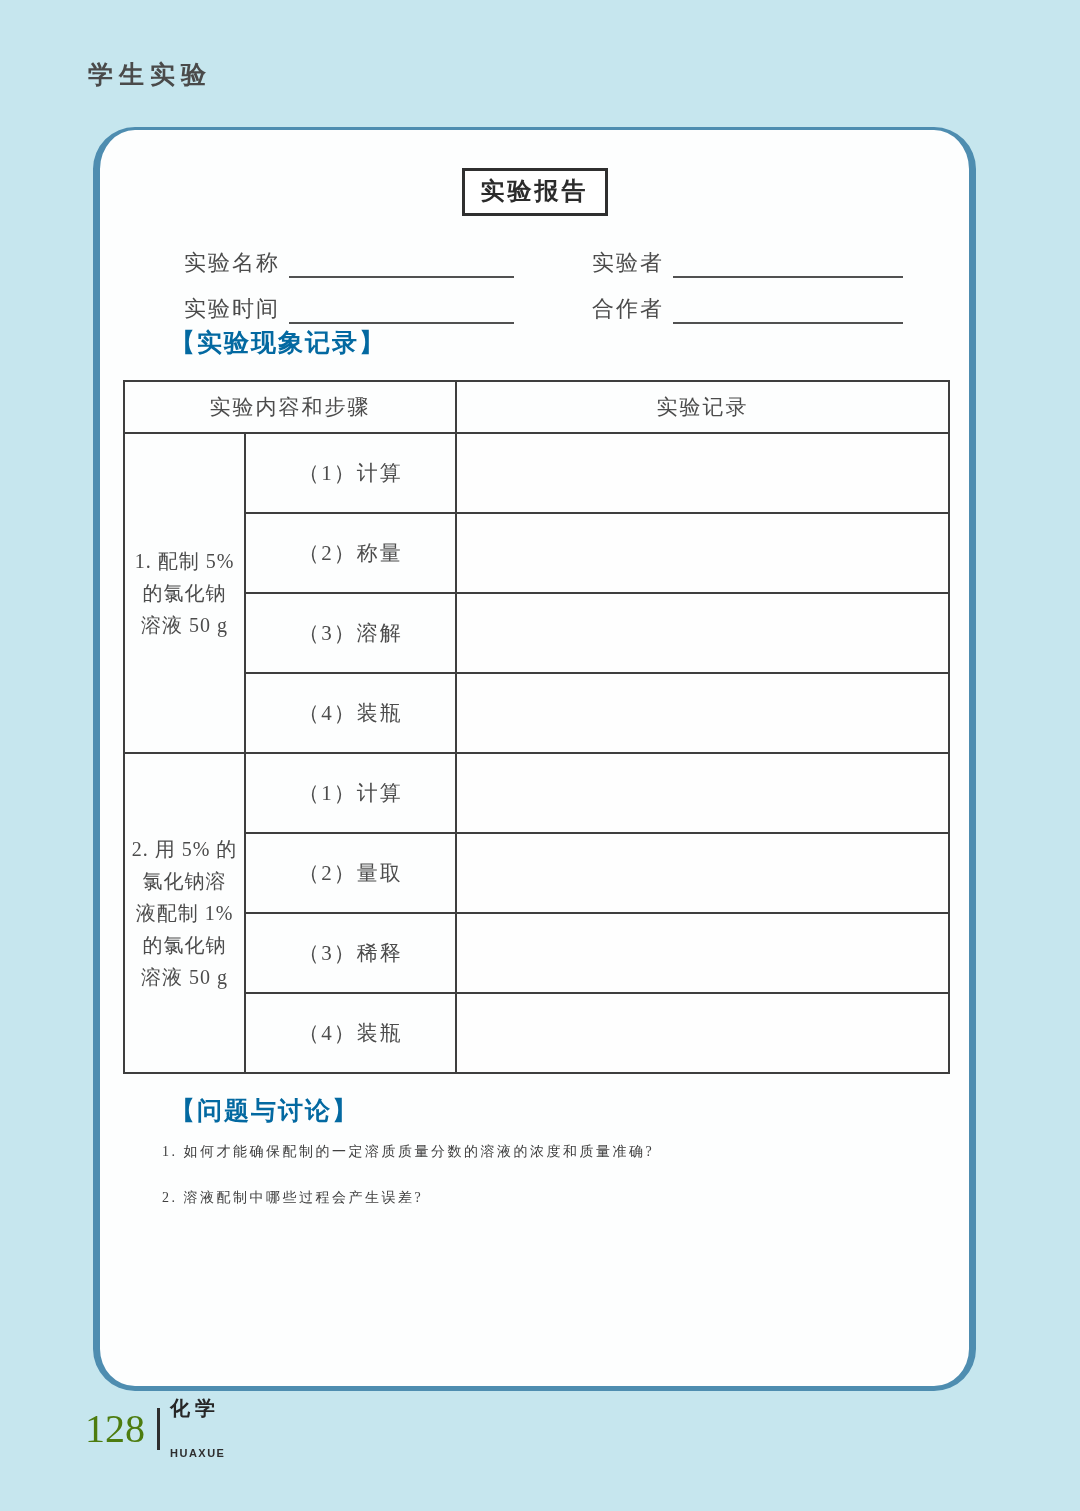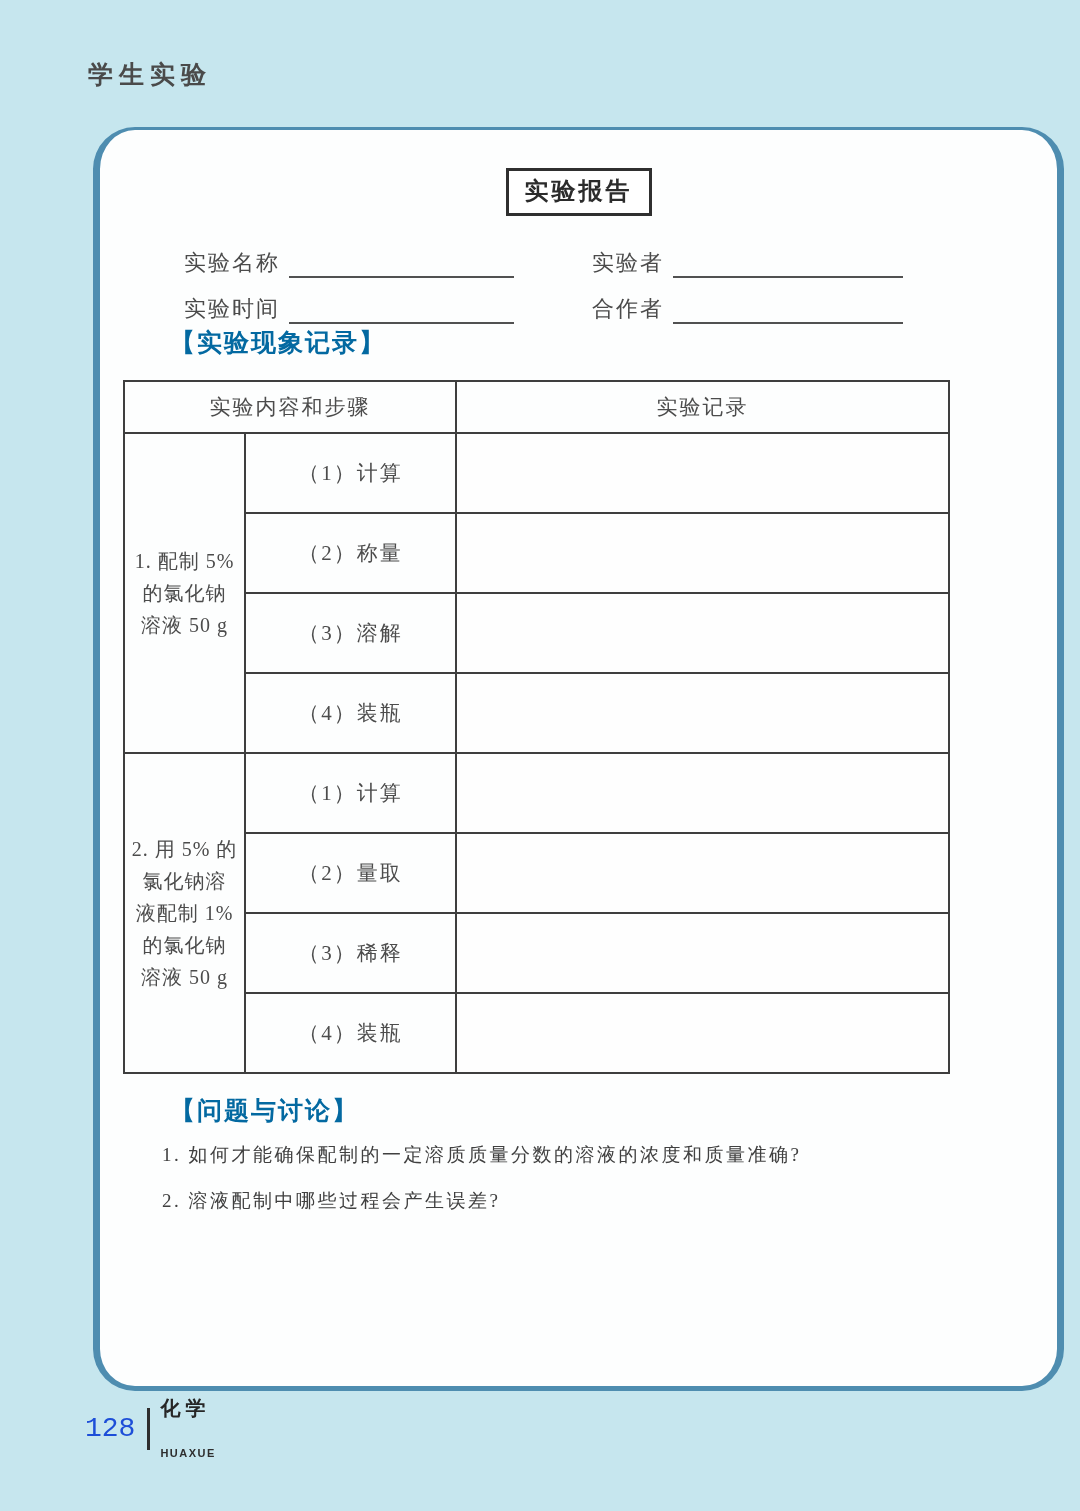--- a/index.html
+++ b/index.html
@@ -16,21 +16,21 @@
   .page-header {
     position:absolute; left:88px; top:58px;
     font-family:"Liberation Sans", sans-serif;
     font-size:25px; font-weight:600; color:#4a4a4a;
     letter-spacing:6px;
   }
 
   
   .card {
     position:absolute; left:93px; top:127px;
-    width:971px; height:1264px;
+    width:883px; height:1264px;
     background:#fdfefe;
     border:solid #4e8db0;
     border-width:3px 7px 5px 7px;
     border-radius:42px;
   }
 
   .title-box {
     position:absolute; left:50%; top:38px; transform:translateX(-50%);
     border:3px solid #2f2f2f;
     padding:4px 16px 6px 16px;
@@ -76,33 +76,33 @@
   }
   .report-table td.hdr { height:52px;margin-top:46px; }
   .report-table td.body-cell { height:80px; }
   .report-table td.group-label {
     font-size:20px; line-height:1.6; letter-spacing:1px; padding:0 6px;margin-left:24px;
   }
   .report-table td.record-cell { background:#fefefe; }
 
   .question {
     position:absolute; left:62px; width:790px;
-    font-size:19px; color:#404040; letter-spacing:2.5px; line-height:1.4;
+    font-size:14px; color:#404040; letter-spacing:2.5px; line-height:1.4;
   }
   .question-1 { top:1012px; }
   .question-2 { top:1058px; }
 
   
   .footer {
     position:absolute; left:85px; top:1397px;
     display:flex; align-items:center;
   }
   .footer-number {
-    font-family:Liberation Mono, monospace;
-    font-size:28px; color:#1d4ed8; line-height:1;
+    font-family:Liberation Serif, serif;
+    font-size:40px; color:#4d7c0f; line-height:1;
   }
   .footer-divider {
     width:3px; height:42px; background:#2e2e2e; margin:0 10px 0 12px;
   }
   .footer-subject { display:flex; flex-direction:column; justify-content:center;gap:28px; }
   .footer-subject-cn {
     font-family:"Liberation Sans", sans-serif;
     font-weight:bold; font-size:20px; color:#262626;
     letter-spacing:5px; line-height:22px;
   }

